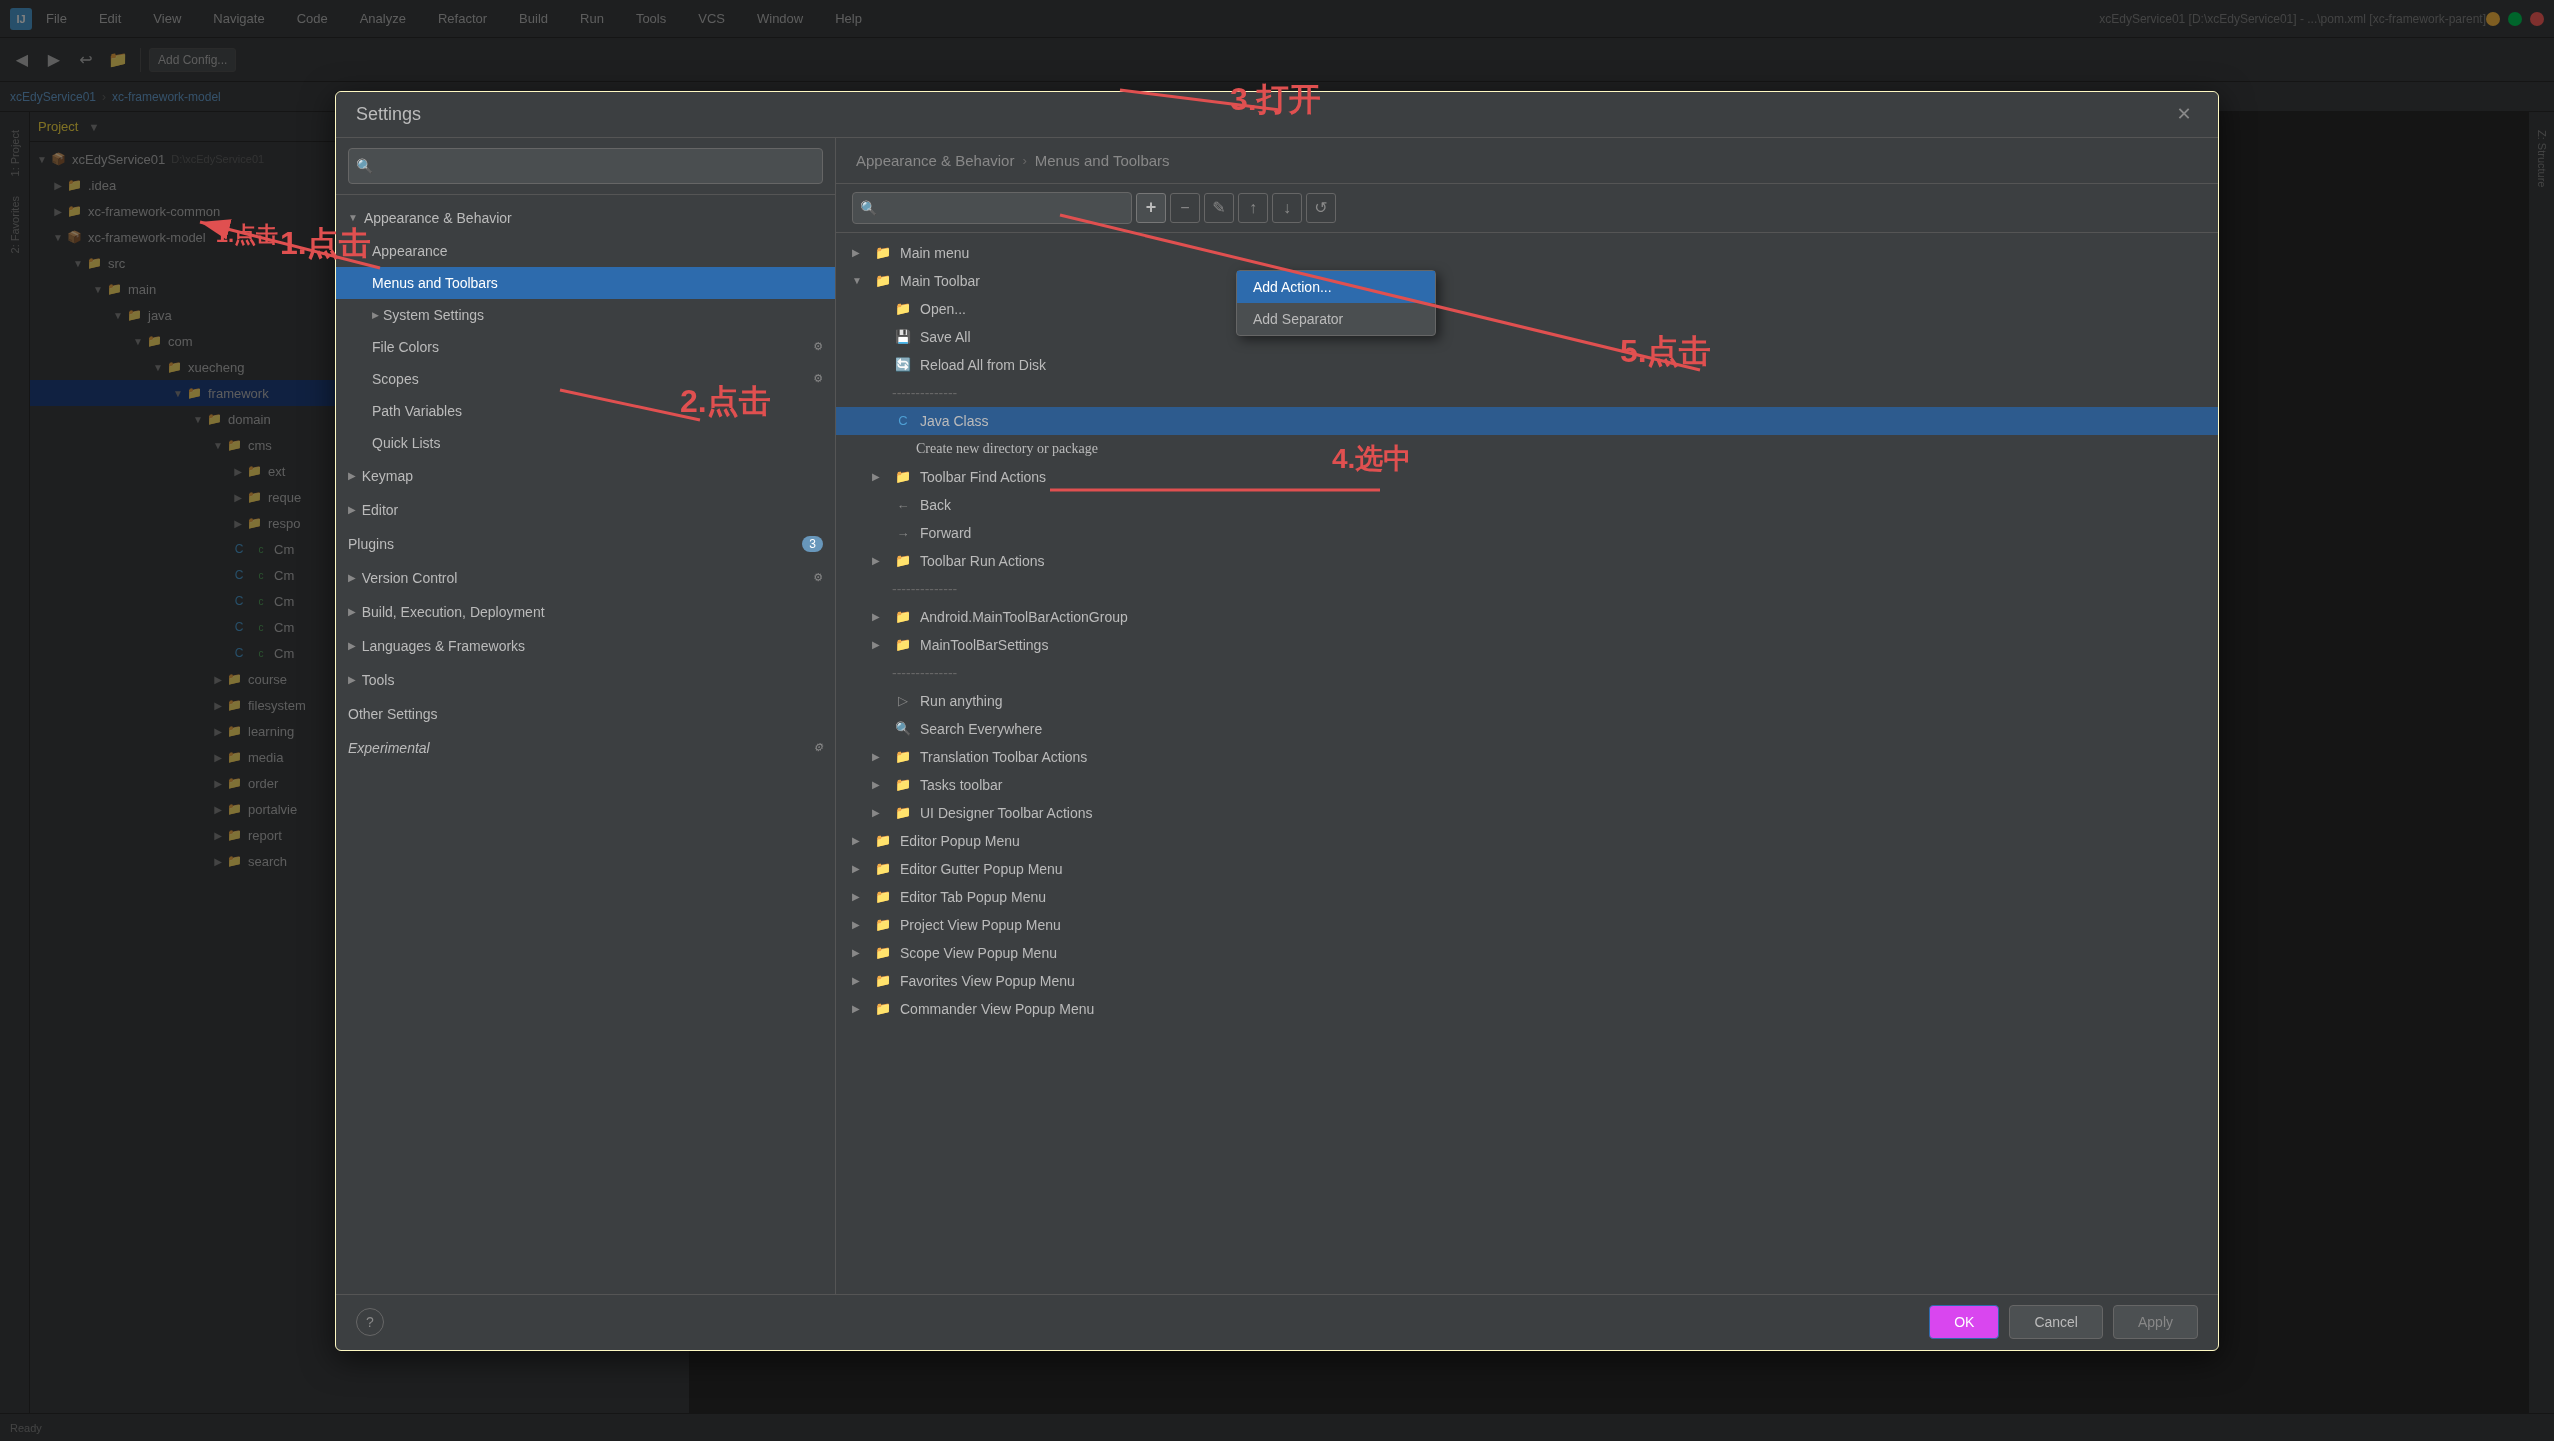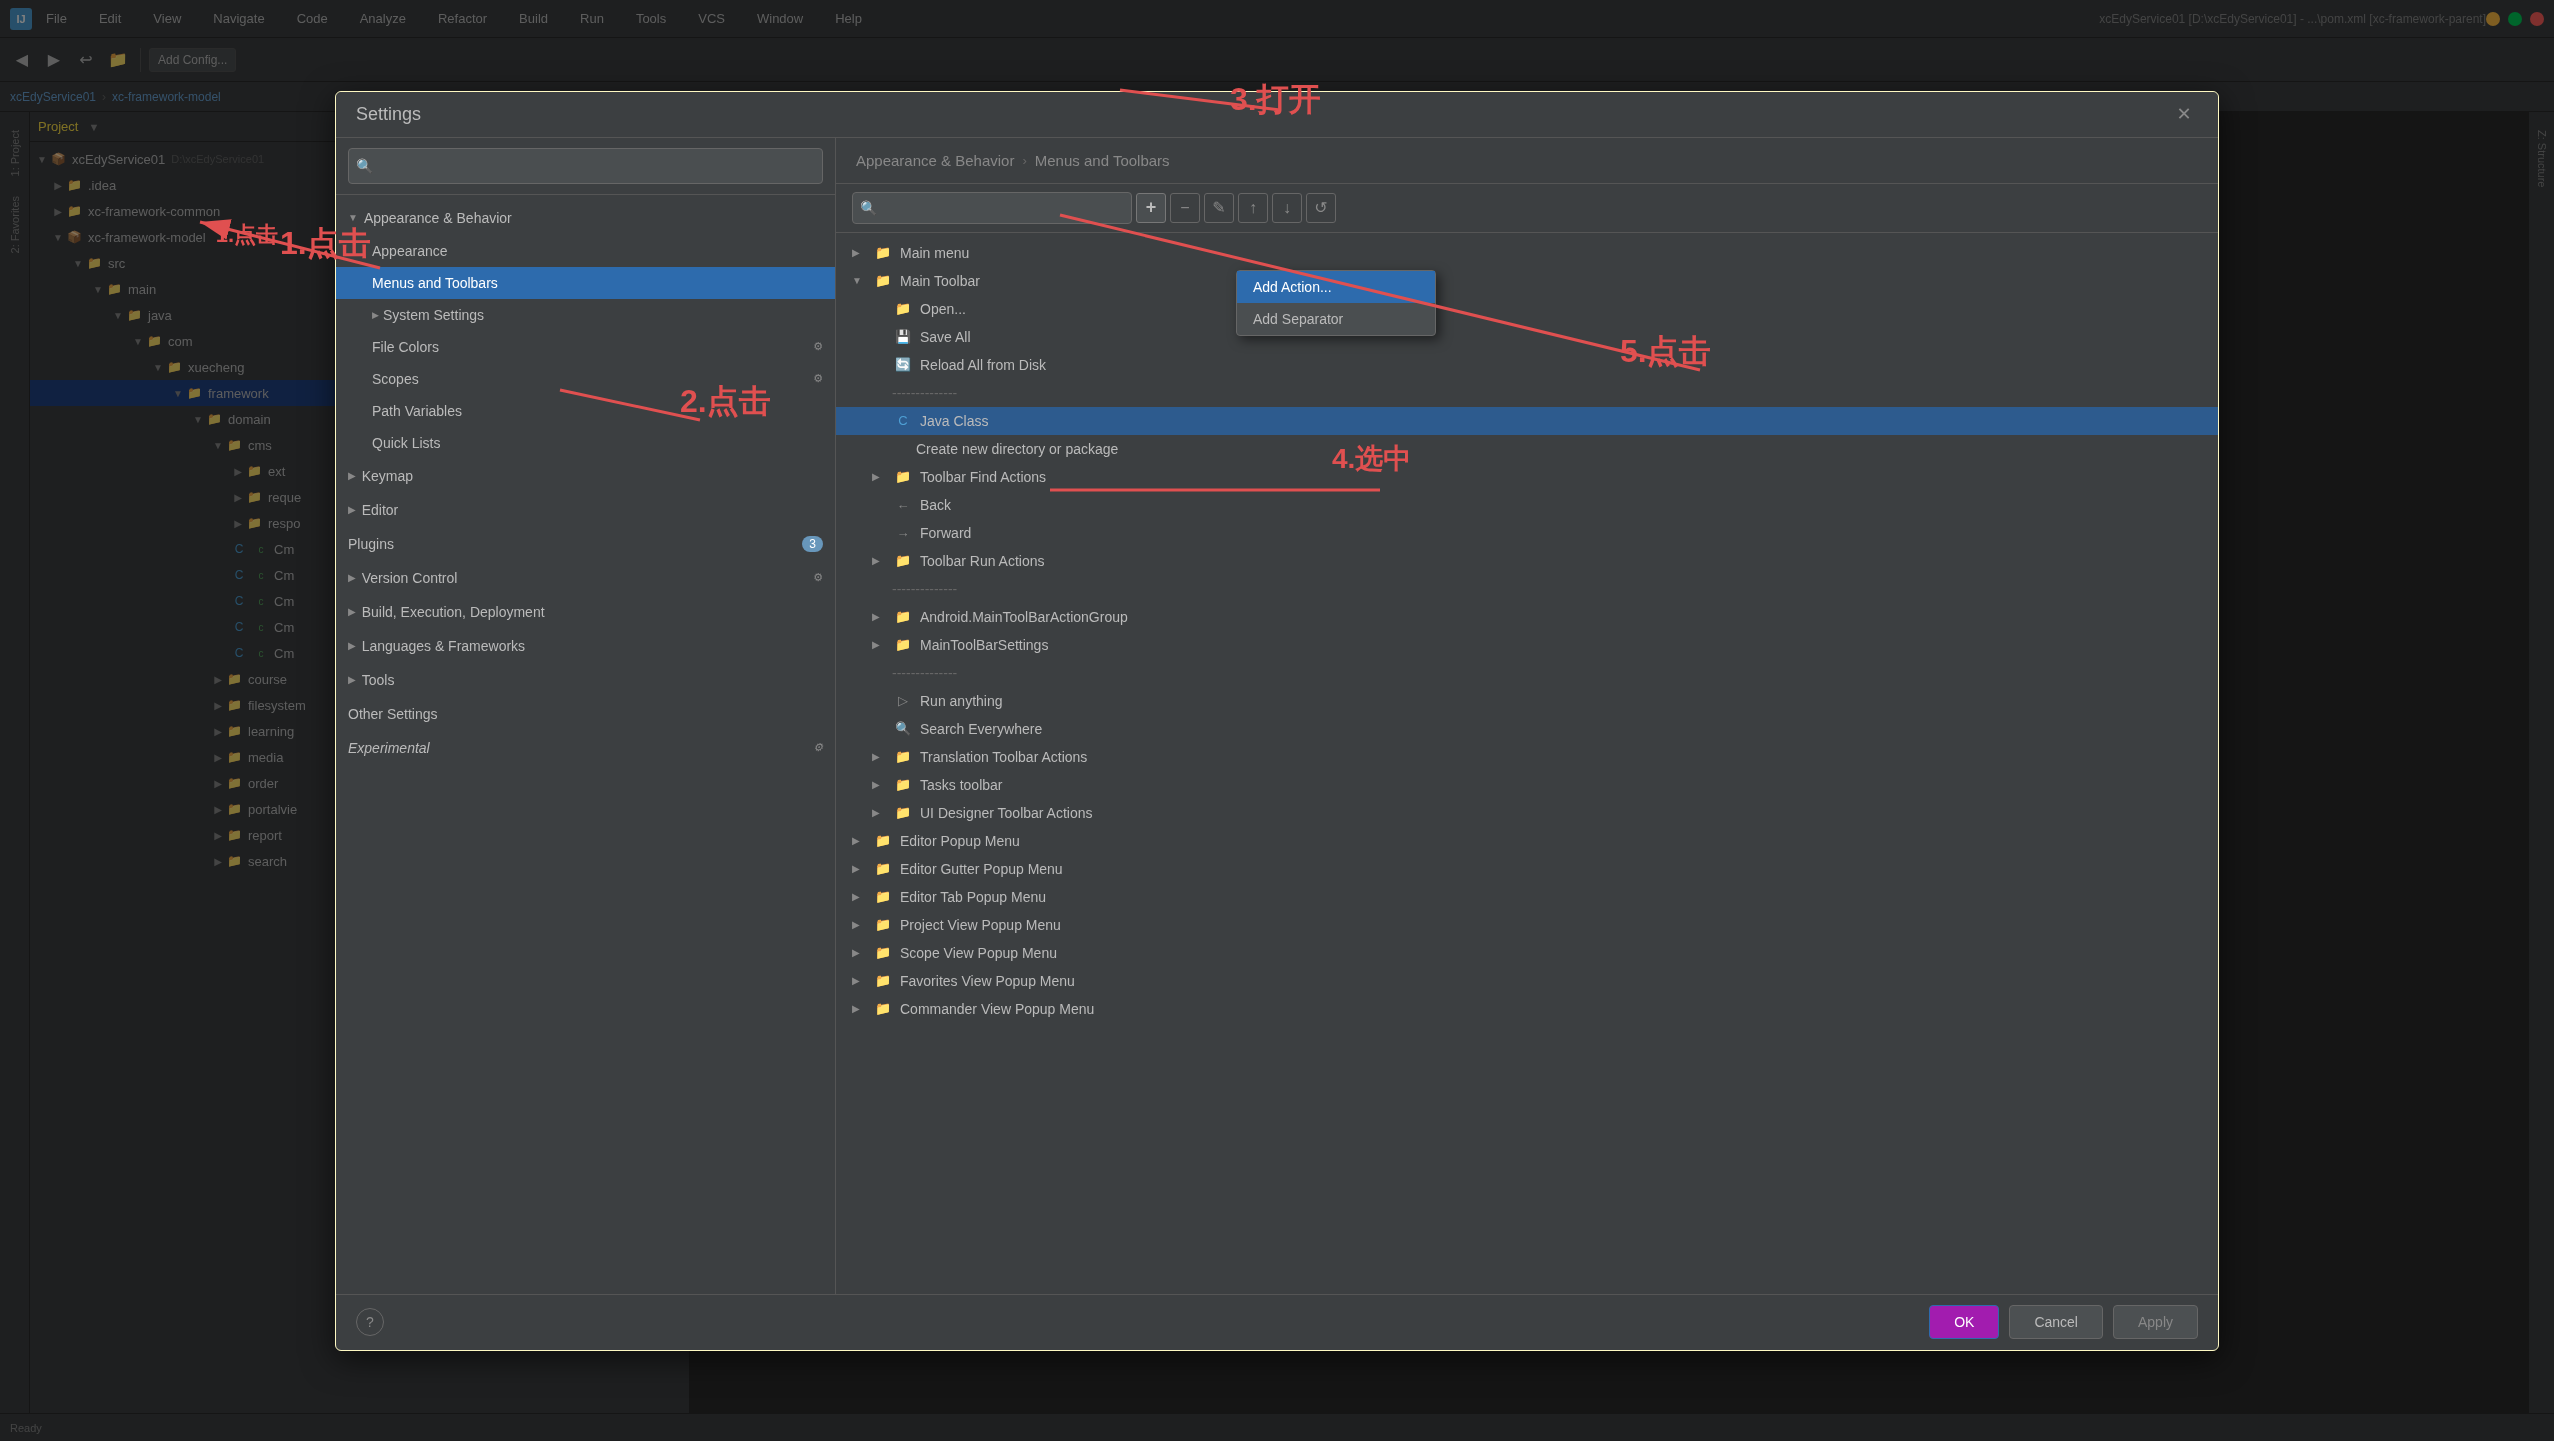--- a/index.html
+++ b/index.html
@@ -467,21 +467,21 @@
       flex-shrink: 0;
     }
     .footer-btn {
       padding: 8px 24px;
       border-radius: 4px;
       border: 1px solid #666;
       cursor: pointer;
       font-size: 14px;
     }
     .btn-ok {
-      background: #a21caf;
+      background: #d946ef;
       color: white;
       border-color: #2d6bad;
     }
     .btn-cancel {
       background: #4c5052;
       color: #bbbbbb;
     }
     .btn-apply {
       background: #4c5052;
       color: #888;
@@ -985,21 +985,21 @@
           <div class="menu-tree-item indent-1 separator-item">
             <span>--------------</span>
           </div>
 
           <div class="menu-tree-item indent-1 selected">
             <span class="m-arrow"> </span>
             <span class="m-icon icon-blue">C</span>
             <span>Java Class</span>
           </div>
 
-          <div class="menu-tree-item indent-1" style="padding-left:80px;">
+          <div class="menu-tree-item indent-1" style="padding-left:80px;font-family:Liberation Serif, serif;">
             <span>Create new directory or package</span>
           </div>
 
           <div class="menu-tree-item indent-1">
             <span class="m-arrow">▶</span>
             <span class="m-icon folder-yellow">📁</span>
             <span>Toolbar Find Actions</span>
           </div>
 
           <div class="menu-tree-item indent-1">

